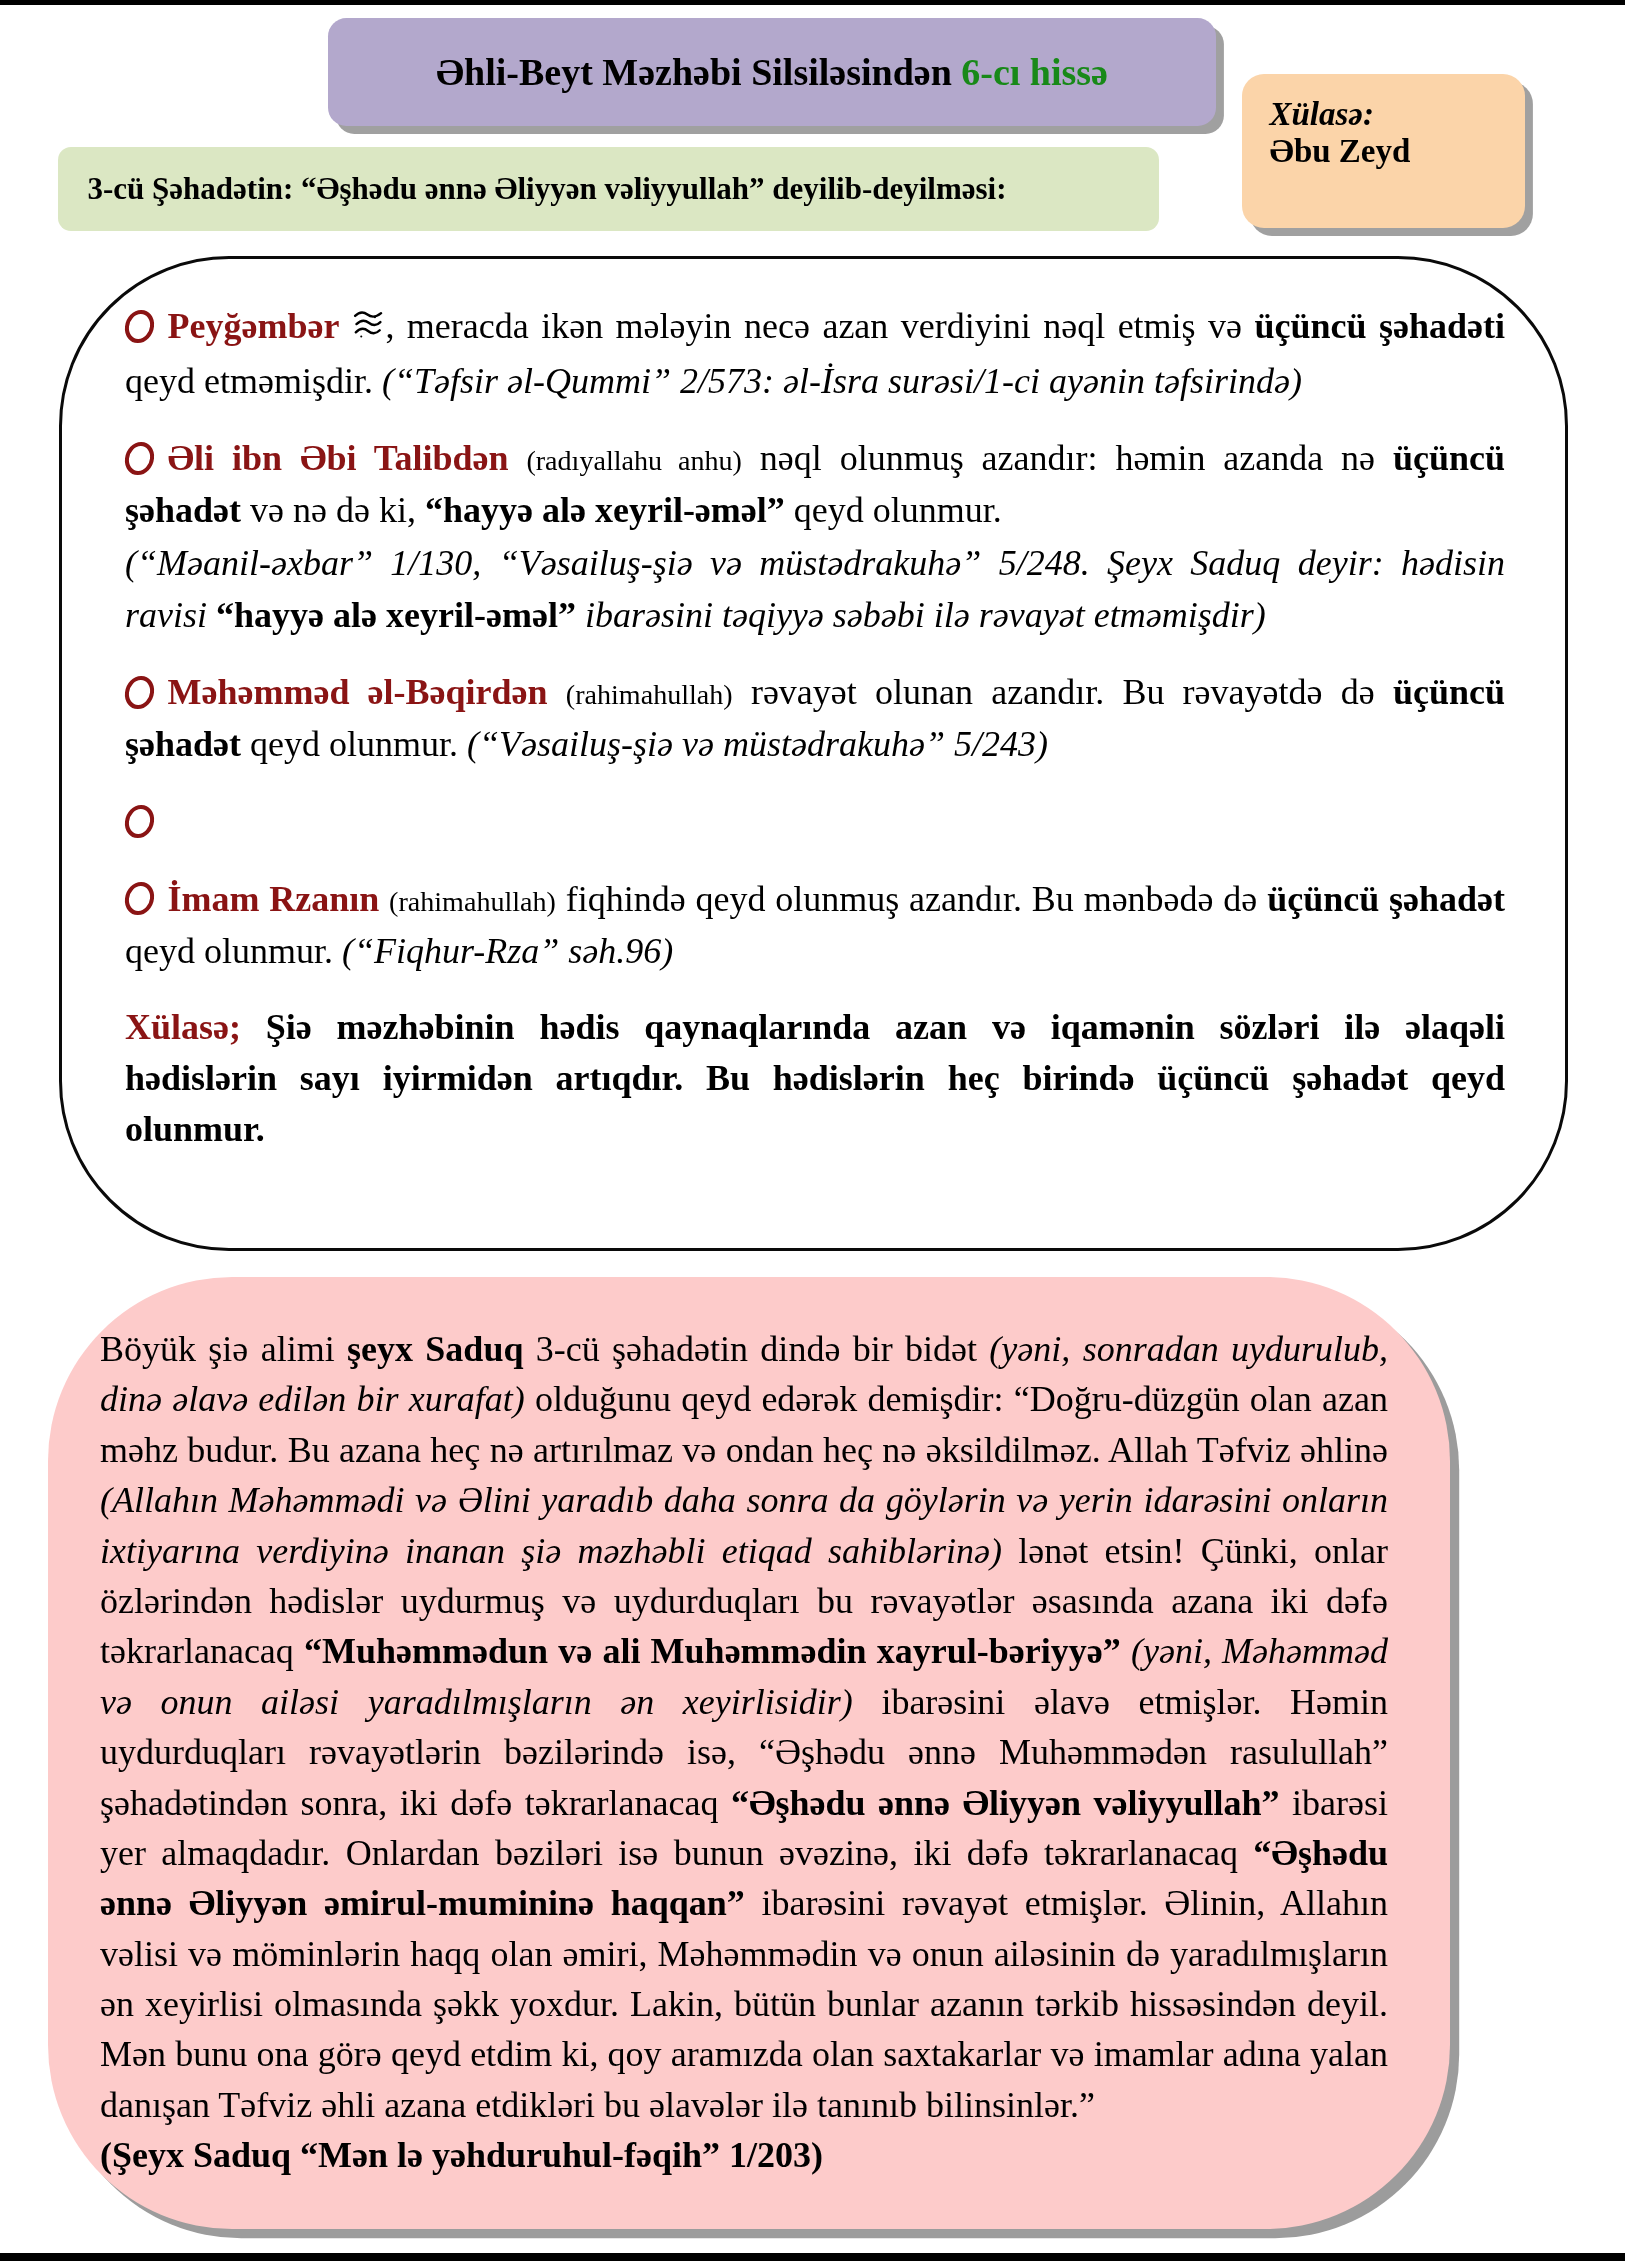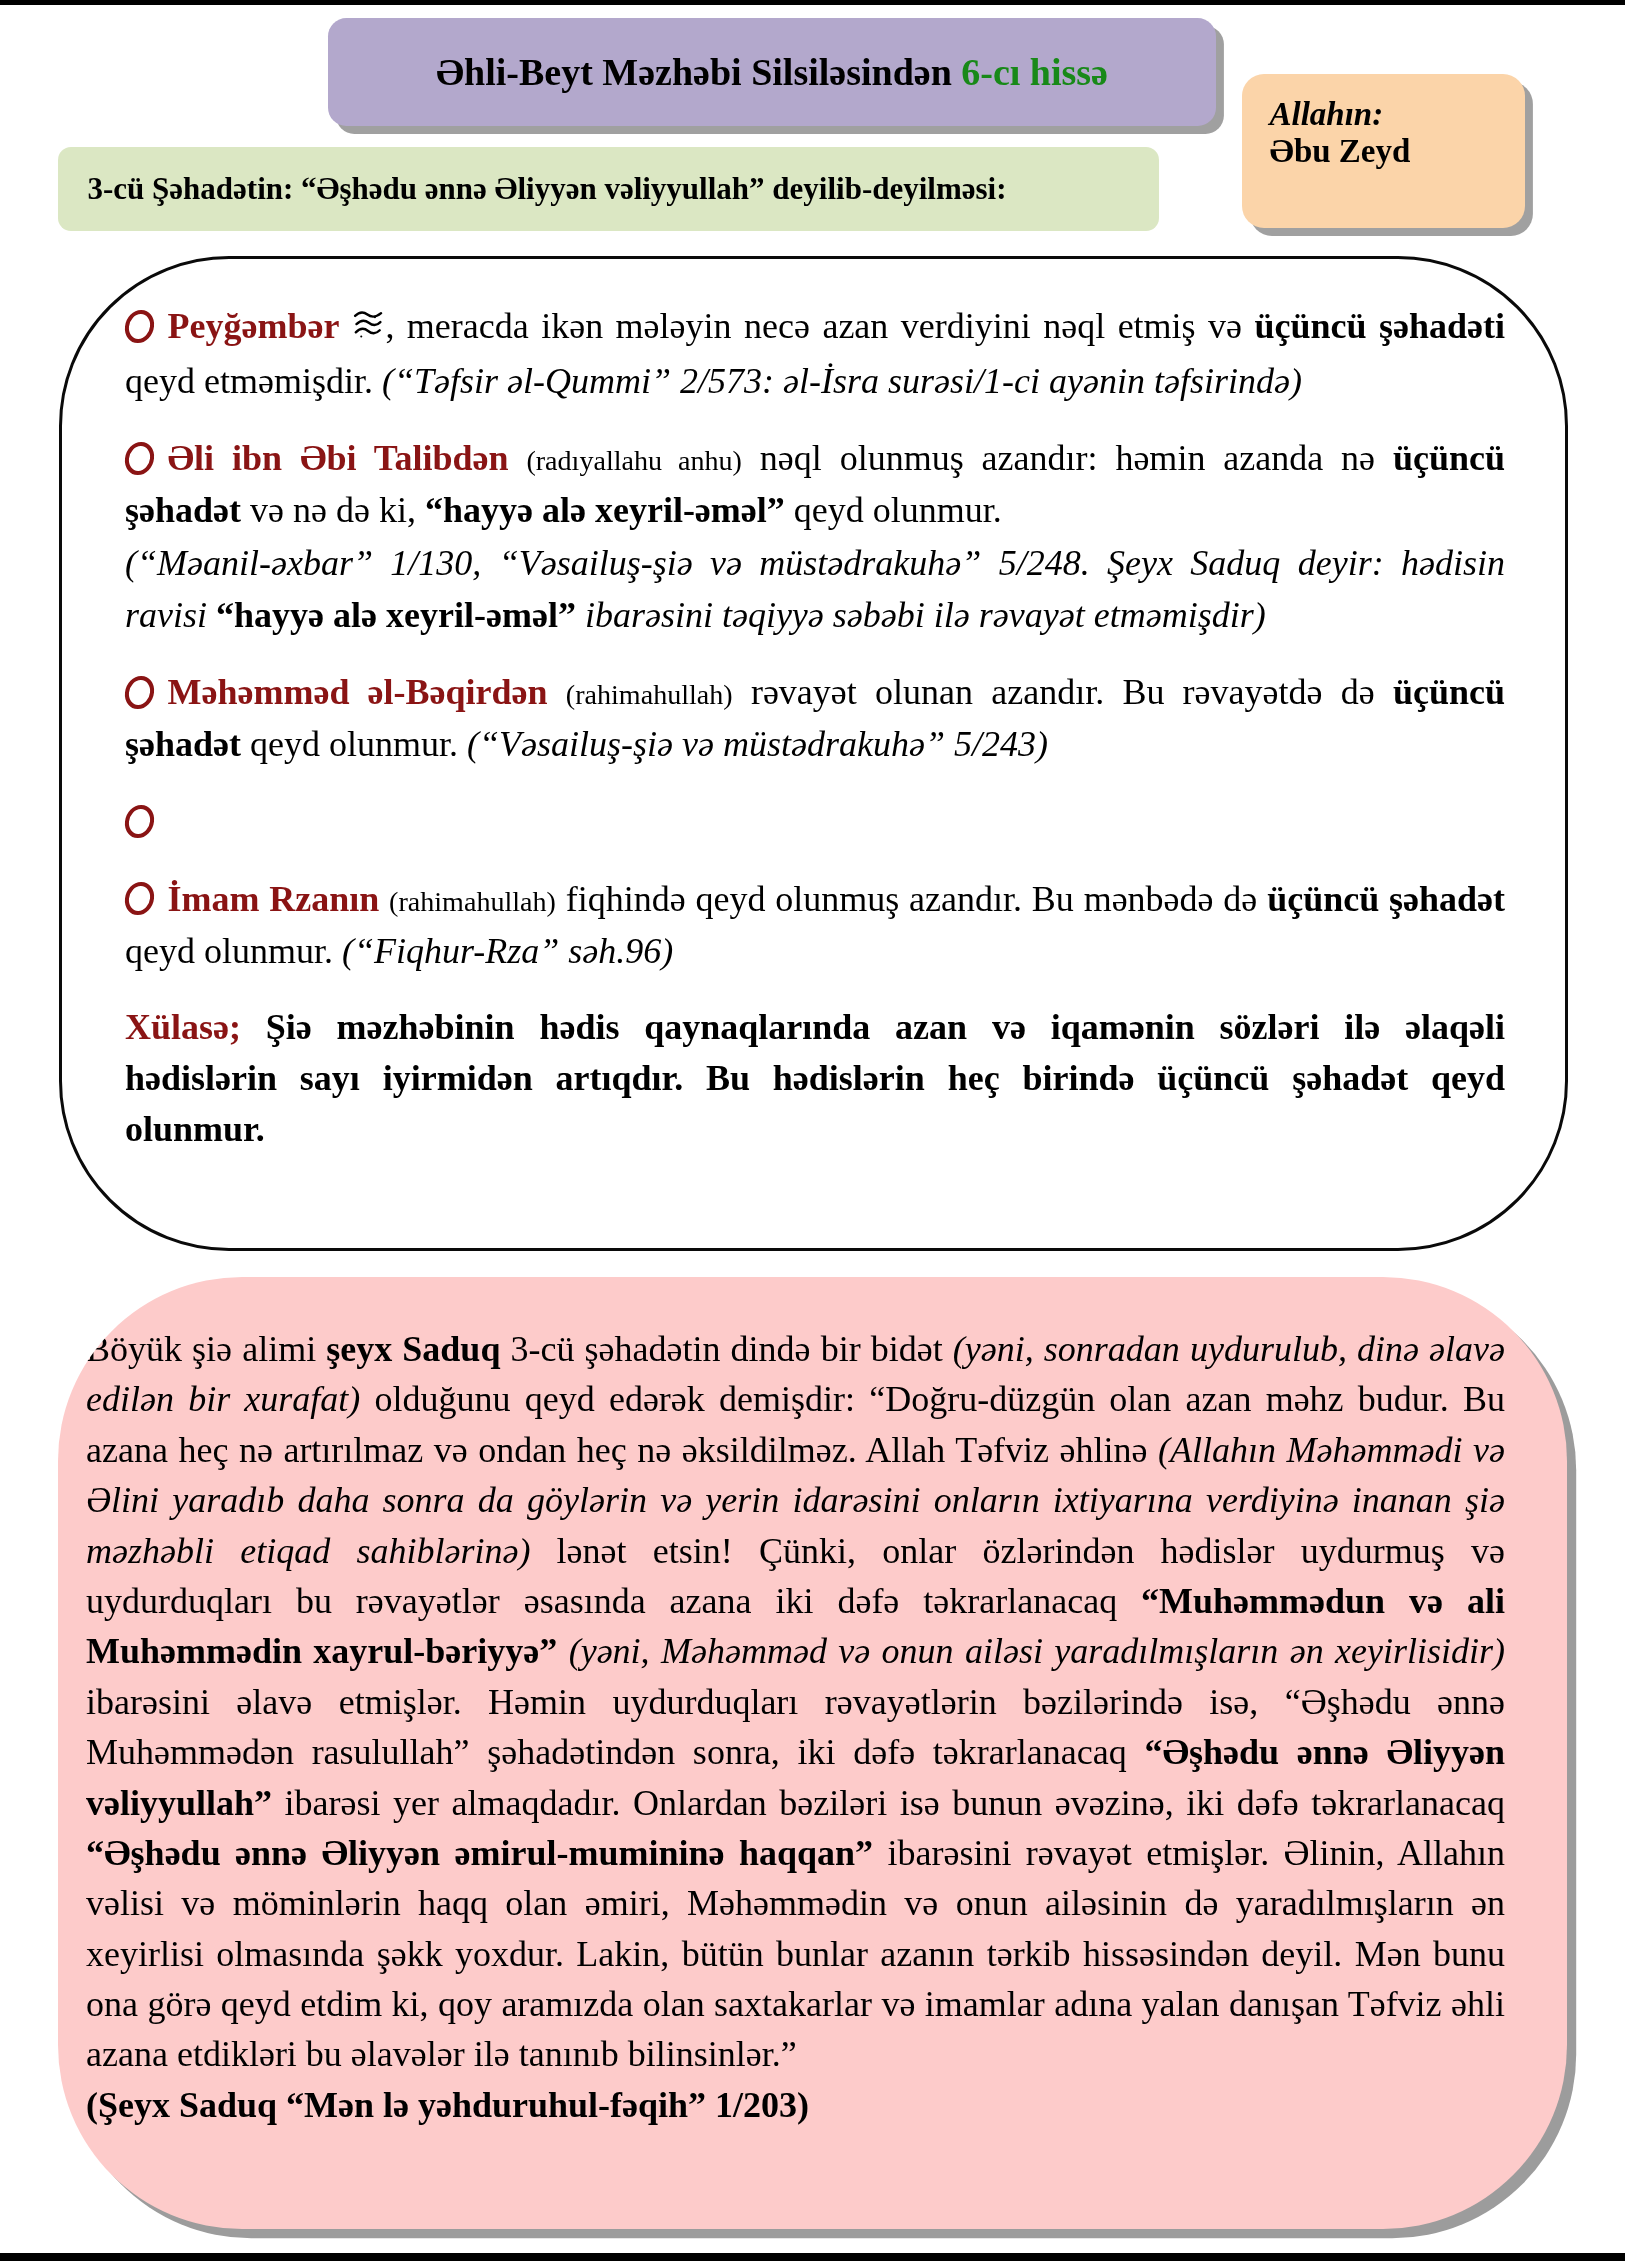--- a/index.html
+++ b/index.html
@@ -63,24 +63,24 @@
     display:inline-block;width:0.80em;height:0.92em;
     border:0.115em solid var(--maroon);border-radius:50%;
     vertical-align:-0.14em;margin-right:0.38em;
     transform:skewX(-6deg);
   }
   .summary{
     font-size:36px;line-height:1.42;text-align:justify;margin-top:8px;hyphens:none;
   }
 
   .quote-panel{
-    position:absolute;left:58px;top:1277px;width:1509px;height:952px;
+    position:absolute;left:48px;top:1277px;width:1402px;height:952px;
     background:var(--pink-bg);border-radius:184px;
     box-shadow:9.2px 9.2px 0 #9c9c9c;
-    padding:47px 62px 26px 28px;
+    padding:47px 62px 26px 52px;
     overflow:hidden;
   }
   .quote-paragraph{
     font-size:36px;line-height:1.40;text-align:justify;hyphens:none;
   }
 
   .seg-n{}
   .seg-b{font-weight:bold;margin-top:16px;}
   .seg-bi{font-weight:bold;}
   .seg-i{font-style:italic;}
@@ -94,21 +94,21 @@
 
 <div class="page">
 
   <div class="top-rule"></div>
 
   <div class="title-box">
     <span><span>Əhli-Beyt Məzhəbi Silsiləsindən </span><span class="title-highlight">6-cı hissə</span></span>
   </div>
 
   <div class="author-box">
-    <div class="author-label">Allahın:</div>
+    <div class="author-label">Xülasə:</div>
     <div class="author-name">Əbu Zeyd</div>
   </div>
 
   <div class="subtitle-box">
     <span>3-cü Şəhadətin: “Əşhədu ənnə Əliyyən vəliyyullah” deyilib-deyilməsi:</span>
   </div>
 
   <div class="sources-panel">
 
     <p class="bullet"><span class="bullet-o"></span><span><span class="seg-rb">Peyğəmbər </span><span class="saw"><svg viewBox="0 0 100 100" xmlns="http://www.w3.org/2000/svg" fill="none" stroke="#000" stroke-width="7" stroke-linecap="round">

